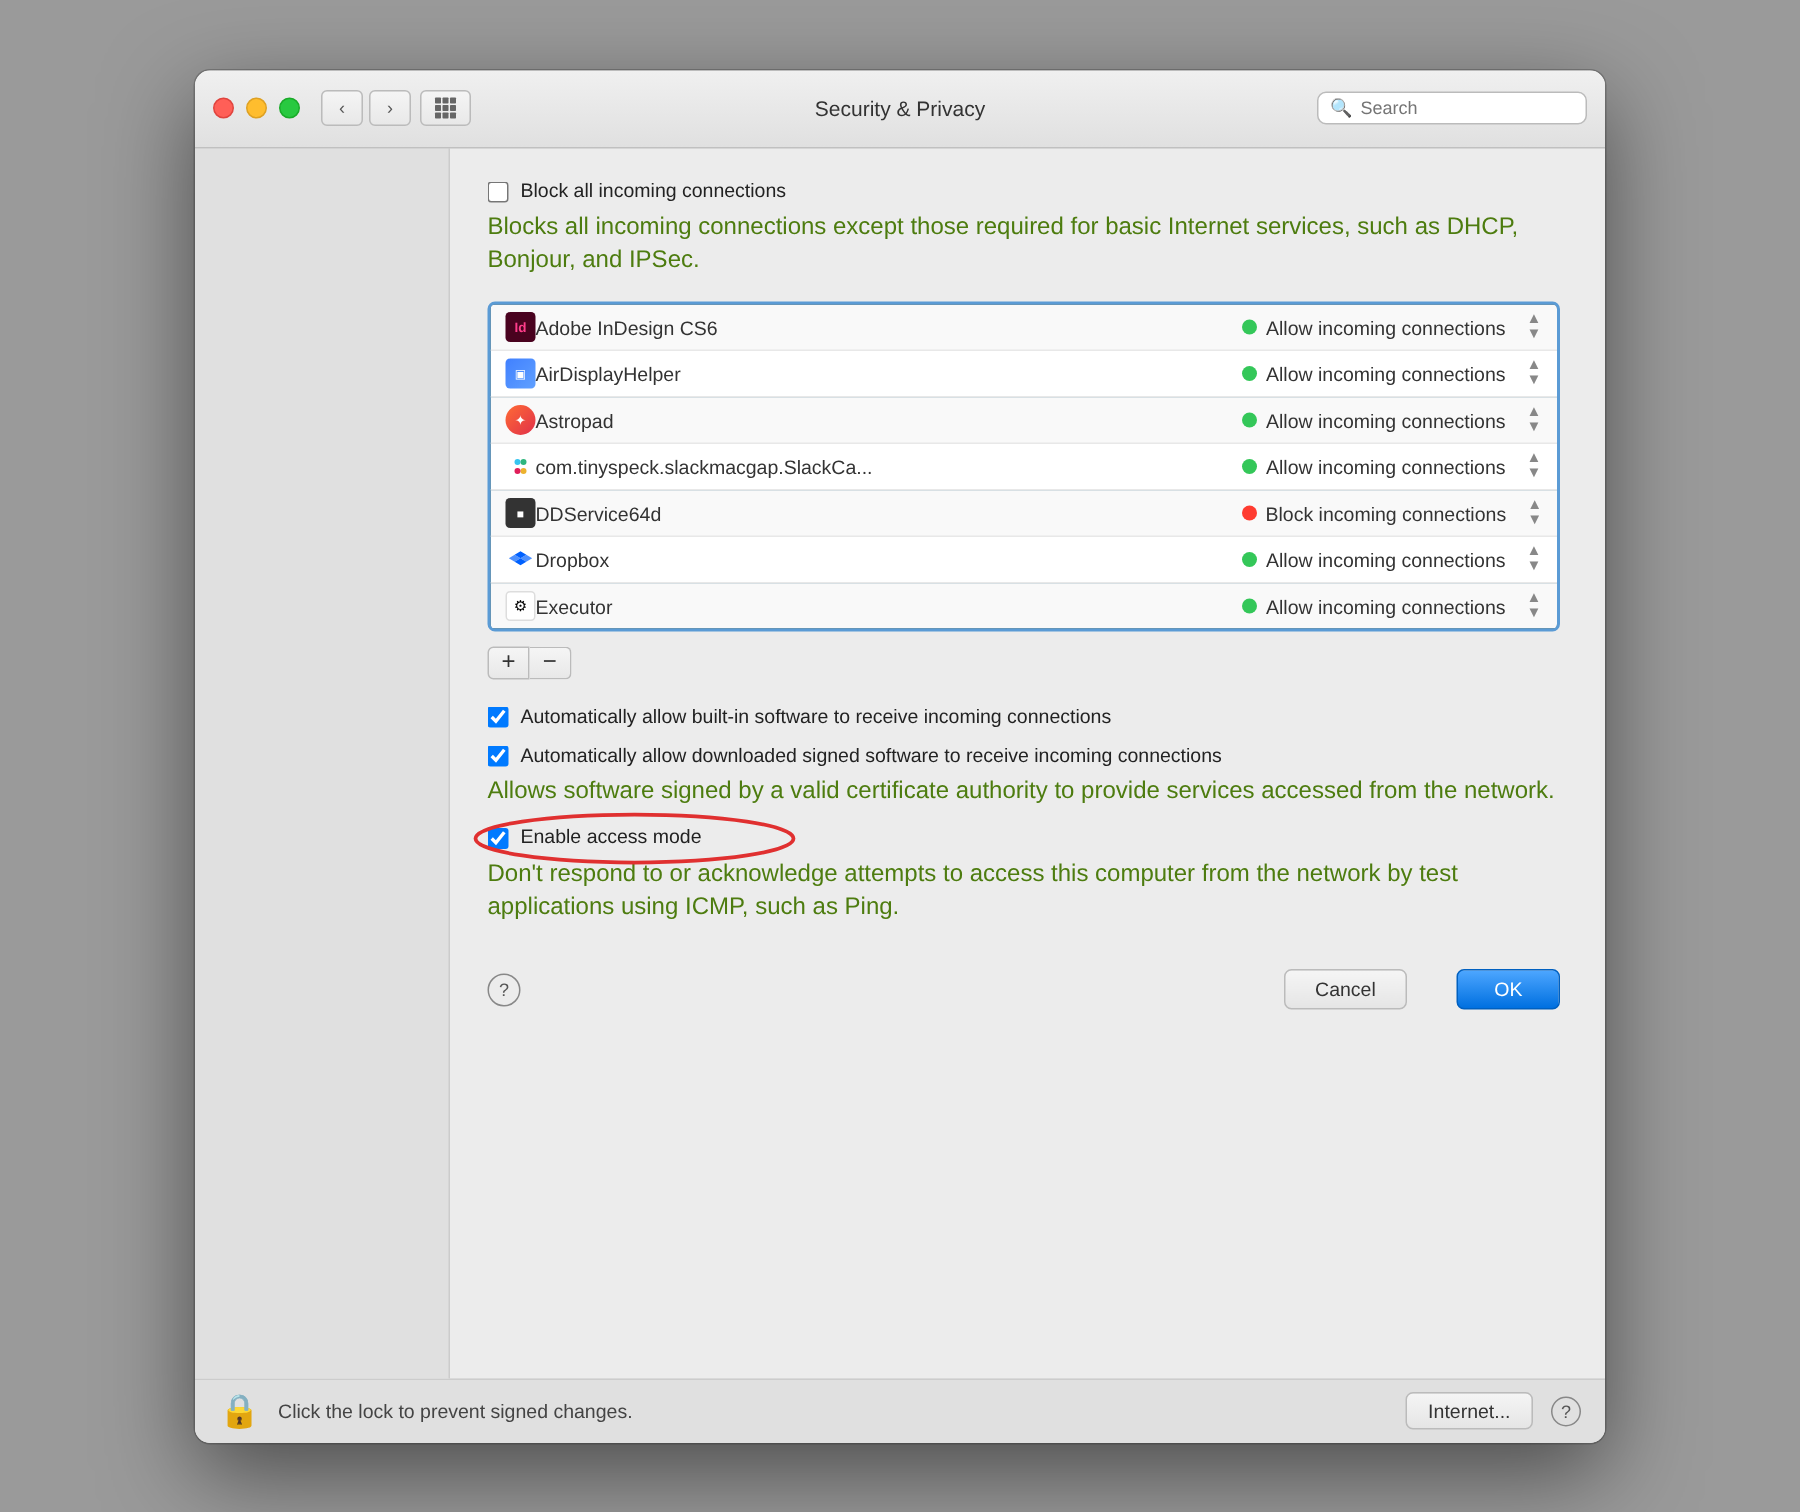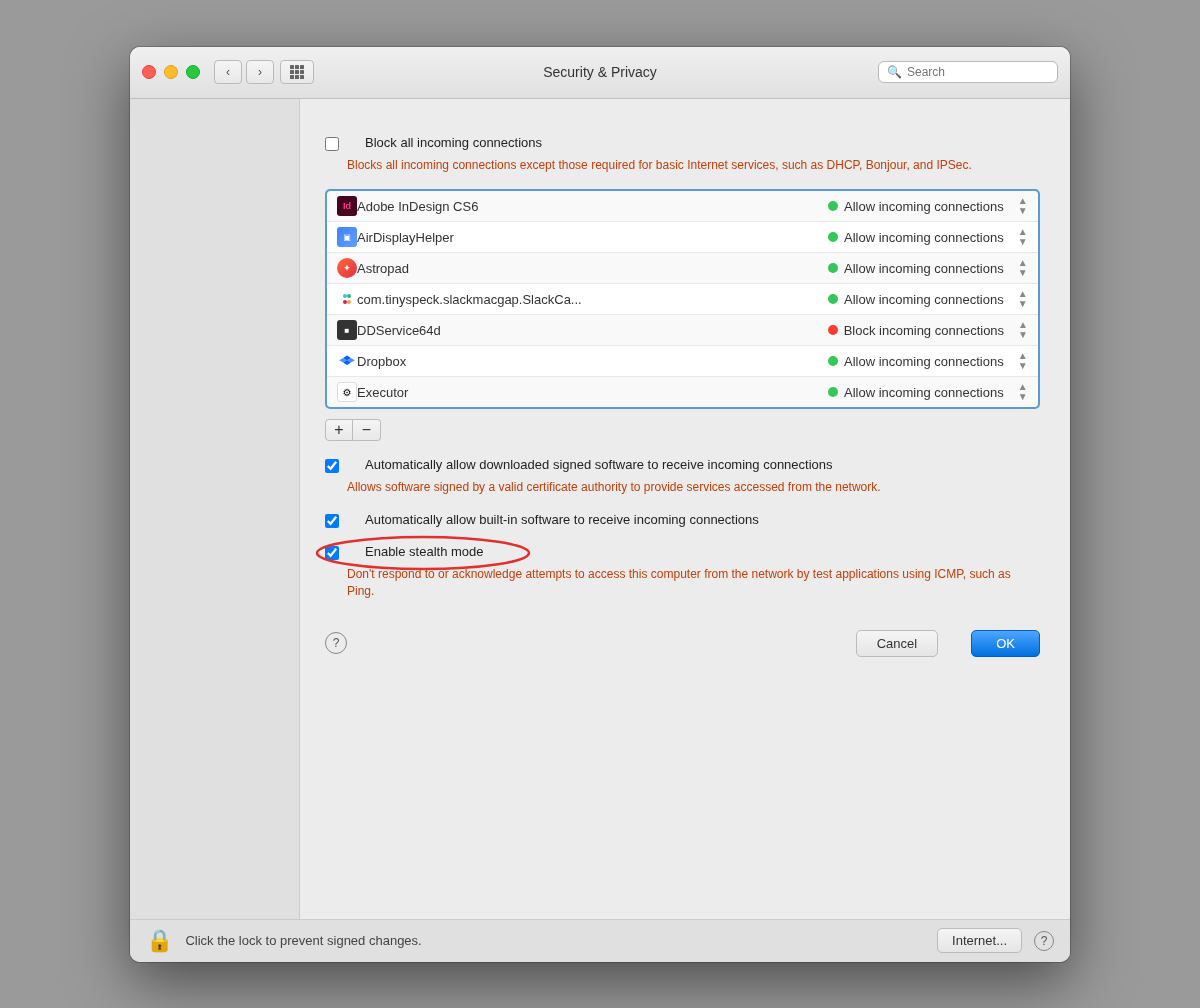--- a/index.html
+++ b/index.html
@@ -152,44 +152,42 @@
       padding: 20px 30px 20px 25px;
     }
 
     
     .block-all-section {
       margin-bottom: 16px;
     }
 
     .checkbox-row {
       display: flex;
-      align-items: flex-start;
-      gap: 26px;
+      align-items: center;
+      gap: 8px;
       margin-bottom: 6px;
-      margin-top: 16px;
     }
 
     .checkbox-row input[type="checkbox"] {
       margin-top: 2px;
       width: 14px;
       height: 14px;
       flex-shrink: 0;
     }
 
     .checkbox-label-bold {
       font-size: 13px;
       font-weight: 500;
       color: #222;
     }
 
     .description-text {
-      font-size: 12px;
-      color: #c2410c;
+      font-size: 16px;
+      color: #4d7c0f;
       line-height: 1.4;
-      margin-left: 22px;
     }
 
     
     .app-list-container {
       border: 2px solid #5b9bd5;
       border-radius: 5px;
       background: #0c4a6e;
       margin-bottom: 10px;
       overflow: hidden;
     }
@@ -626,42 +624,42 @@
       </div>
 
       <div class="add-remove-row">
         <button class="add-btn">+</button>
         <button class="remove-btn">−</button>
       </div>
 
       <div class="auto-section">
         <div class="checkbox-row">
           <input type="checkbox" class="checkbox-blue" checked="" style="">
+          <span class="checkbox-label-bold">Automatically allow built-in software to receive incoming connections</span>
+        </div>
+      </div>
+
+      <div class="auto-section">
+        <div class="checkbox-row">
+          <input type="checkbox" class="checkbox-blue" checked="" style="">
           <span class="checkbox-label-bold">Automatically allow downloaded signed software to receive incoming connections</span>
         </div>
         <div class="description-text">Allows software signed by a valid certificate authority to provide services accessed from the network.</div>
-      </div>
-
-      <div class="auto-section">
-        <div class="checkbox-row">
-          <input type="checkbox" class="checkbox-blue" checked="" style="">
-          <span class="checkbox-label-bold">Automatically allow built-in software to receive incoming connections</span>
-        </div>
       </div>
 
       <div class="auto-section" style="margin-top: 10px;">
         <div class="checkbox-row">
           <div style="position: relative; display: inline-flex; align-items: center;">
             <input type="checkbox" class="checkbox-blue" checked="" style="">
 
             <svg style="position:absolute; left:-12px; top:-10px; pointer-events:none;" width="220" height="38" viewBox="0 0 220 38">
               <ellipse cx="110" cy="19" rx="106" ry="16" fill="none" stroke="#e03030" stroke-width="2.5"></ellipse>
             </svg>
           </div>
-          <span class="checkbox-label-bold">Enable stealth mode</span>
+          <span class="checkbox-label-bold">Enable access mode</span>
         </div>
         <div class="description-text">Don't respond to or acknowledge attempts to access this computer from the network by test applications using ICMP, such as Ping.</div>
       </div>
 
       <div class="dialog-buttons">
         <button class="help-btn">?</button>
         <button class="cancel-btn">Cancel</button>
         <button class="ok-btn">OK</button>
       </div>
 

